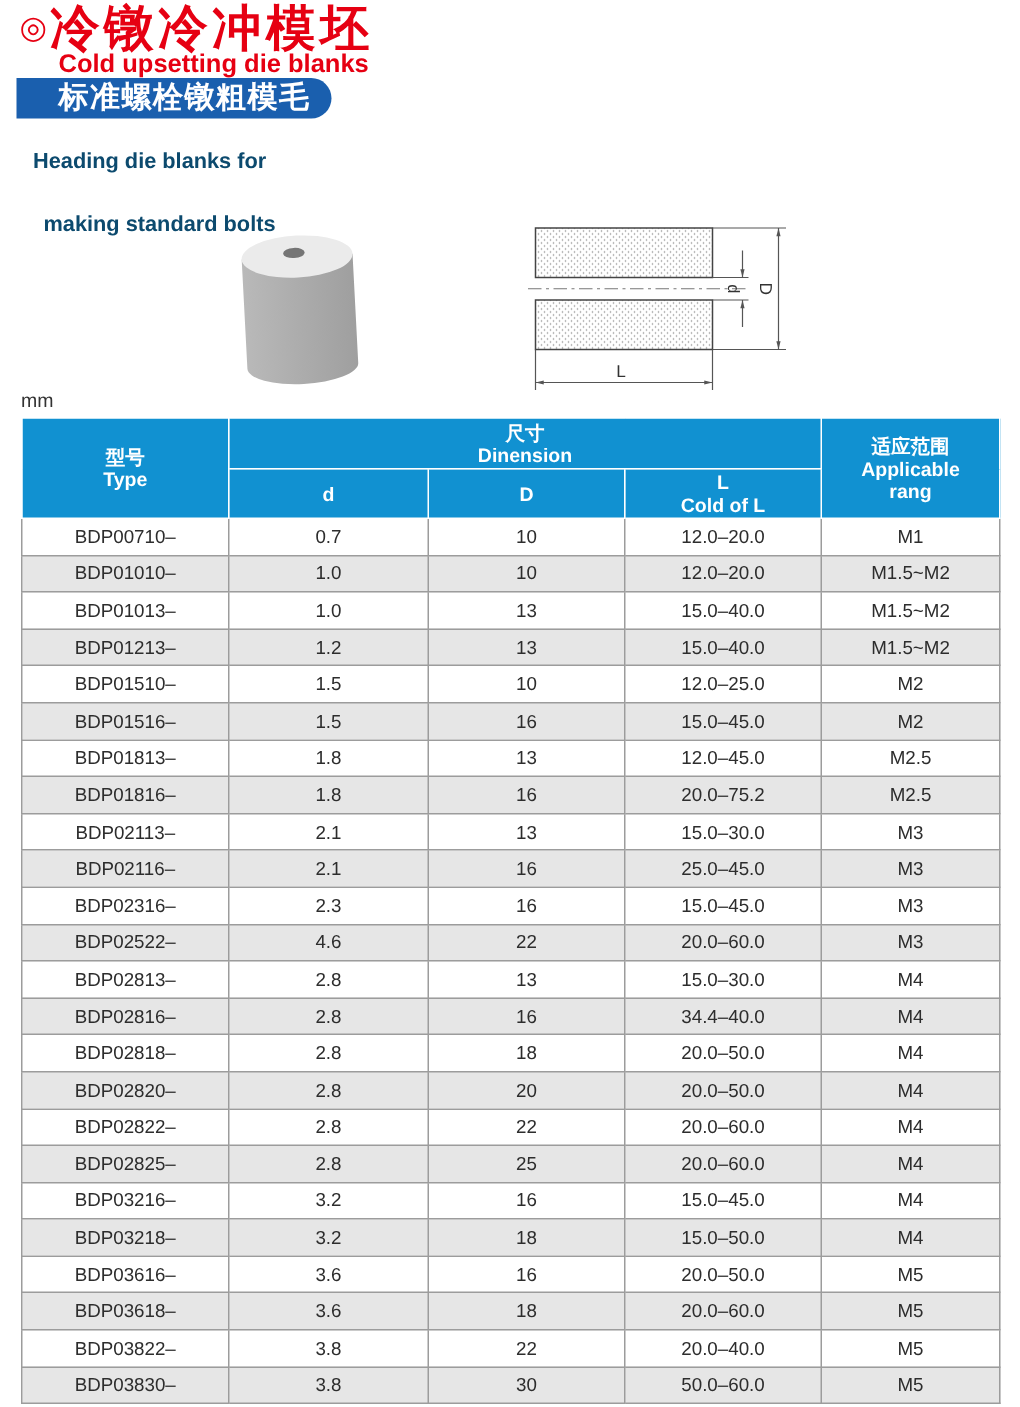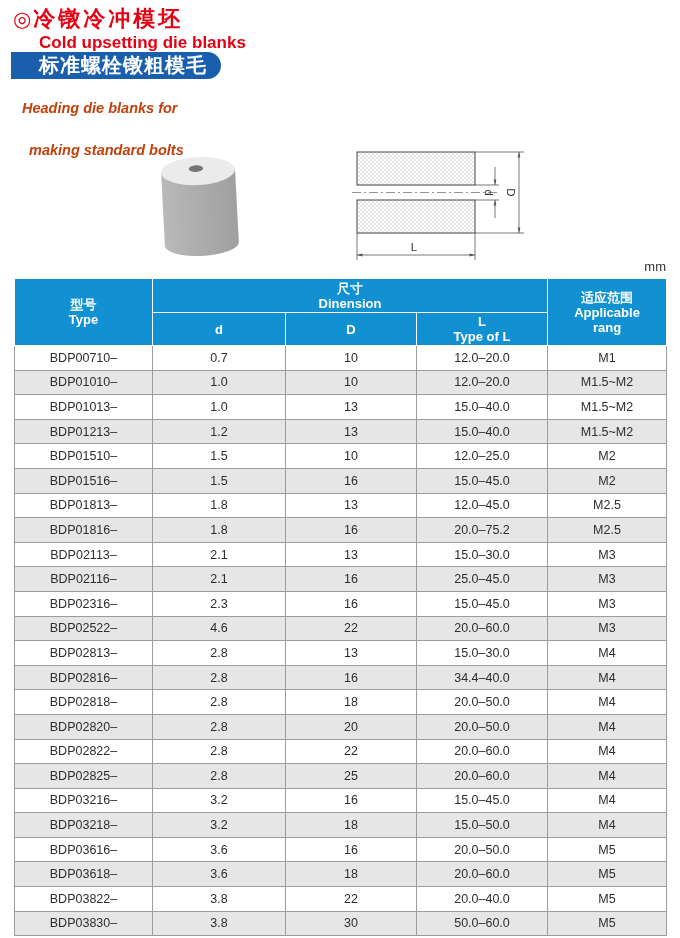--- a/index.html
+++ b/index.html
@@ -2,37 +2,37 @@
 <html><head>
 <meta charset="utf-8">
 <style>
   html,body{margin:0;padding:0;background:#ffffff;}
   body{font-family:"Liberation Sans","DejaVu Sans",sans-serif;}
   .page{position:relative;width:680px;height:938px;background:#fff;overflow:hidden;}
 
   
   .title-row{position:absolute;left:13px;top:5px;display:flex;align-items:center;color:#e60012;}
   .title-icon{font-size:21px;line-height:26px;margin-right:2px;}
-  .title-zh{font-size:22px;font-weight:bold;letter-spacing:3px;line-height:28px;}
+  .title-zh{font-size:33px;font-weight:bold;letter-spacing:3px;line-height:28px;}
   .title-en{position:absolute;left:39px;top:33px;font-size:17px;font-weight:bold;color:#e60012;}
 
   .banner{position:absolute;left:11px;top:52px;width:182px;height:27px;background:#1a5fae;
           border-radius:0 14px 14px 0;color:#ffffff;font-size:20px;font-weight:bold;
           line-height:27px;padding-left:28px;letter-spacing:1px;}
 
-  .subtitle{position:absolute;left:14px;top:99px;font-size:14.5px;font-weight:bold;color:#c2410c;line-height:19px;font-style:italic;}
+  .subtitle{position:absolute;left:14px;top:99px;font-size:14.5px;font-weight:bold;color:#0c4a6e;line-height:19px;}
   .subtitle .l1{padding-left:8px;}
   .subtitle .l2{padding-left:15px;margin-top:23px;}
 
   
   .fig-photo{position:absolute;left:160px;top:153px;}
   .fig-drawing{position:absolute;left:352px;top:145px;}
 
   
-  .unit{position:absolute;left:14px;top:259px;width:652px;text-align:right;font-size:13px;color:#333;}
+  .unit{position:absolute;left:14px;top:259px;width:652px;text-align:left;font-size:13px;color:#333;}
 
   
   table.spec{position:absolute;left:14px;top:278px;width:652px;border-collapse:collapse;table-layout:fixed;}
   table.spec th{background:#1191d1;color:#ffffff;font-weight:bold;border:1px solid #ffffff;
                 font-size:13px;line-height:15px;padding:0;text-align:center;}
   tr.h1 th{height:33px;}
   tr.h2 th{height:32px;}
   table.spec td{border:1px solid #9c9c9c;text-align:center;font-size:12.5px;color:#2d2d2d;
                 height:23.6px;padding:0;background:#ffffff;}
   table.spec tbody tr:nth-child(even) td{background:#e6e6e6;}
@@ -134,21 +134,21 @@
           <div>适应范围</div>
           <div>Applicable</div>
           <div>rang</div>
         </th>
       </tr>
       <tr class="h2">
         <th>d</th>
         <th>D</th>
         <th>
           <div>L</div>
-          <div>Type of L</div>
+          <div>Cold of L</div>
         </th>
       </tr>
     </thead>
     <tbody>
         <tr>
           <td>BDP00710–</td>
           <td>0.7</td>
           <td>10</td>
           <td>12.0–20.0</td>
           <td>M1</td>

